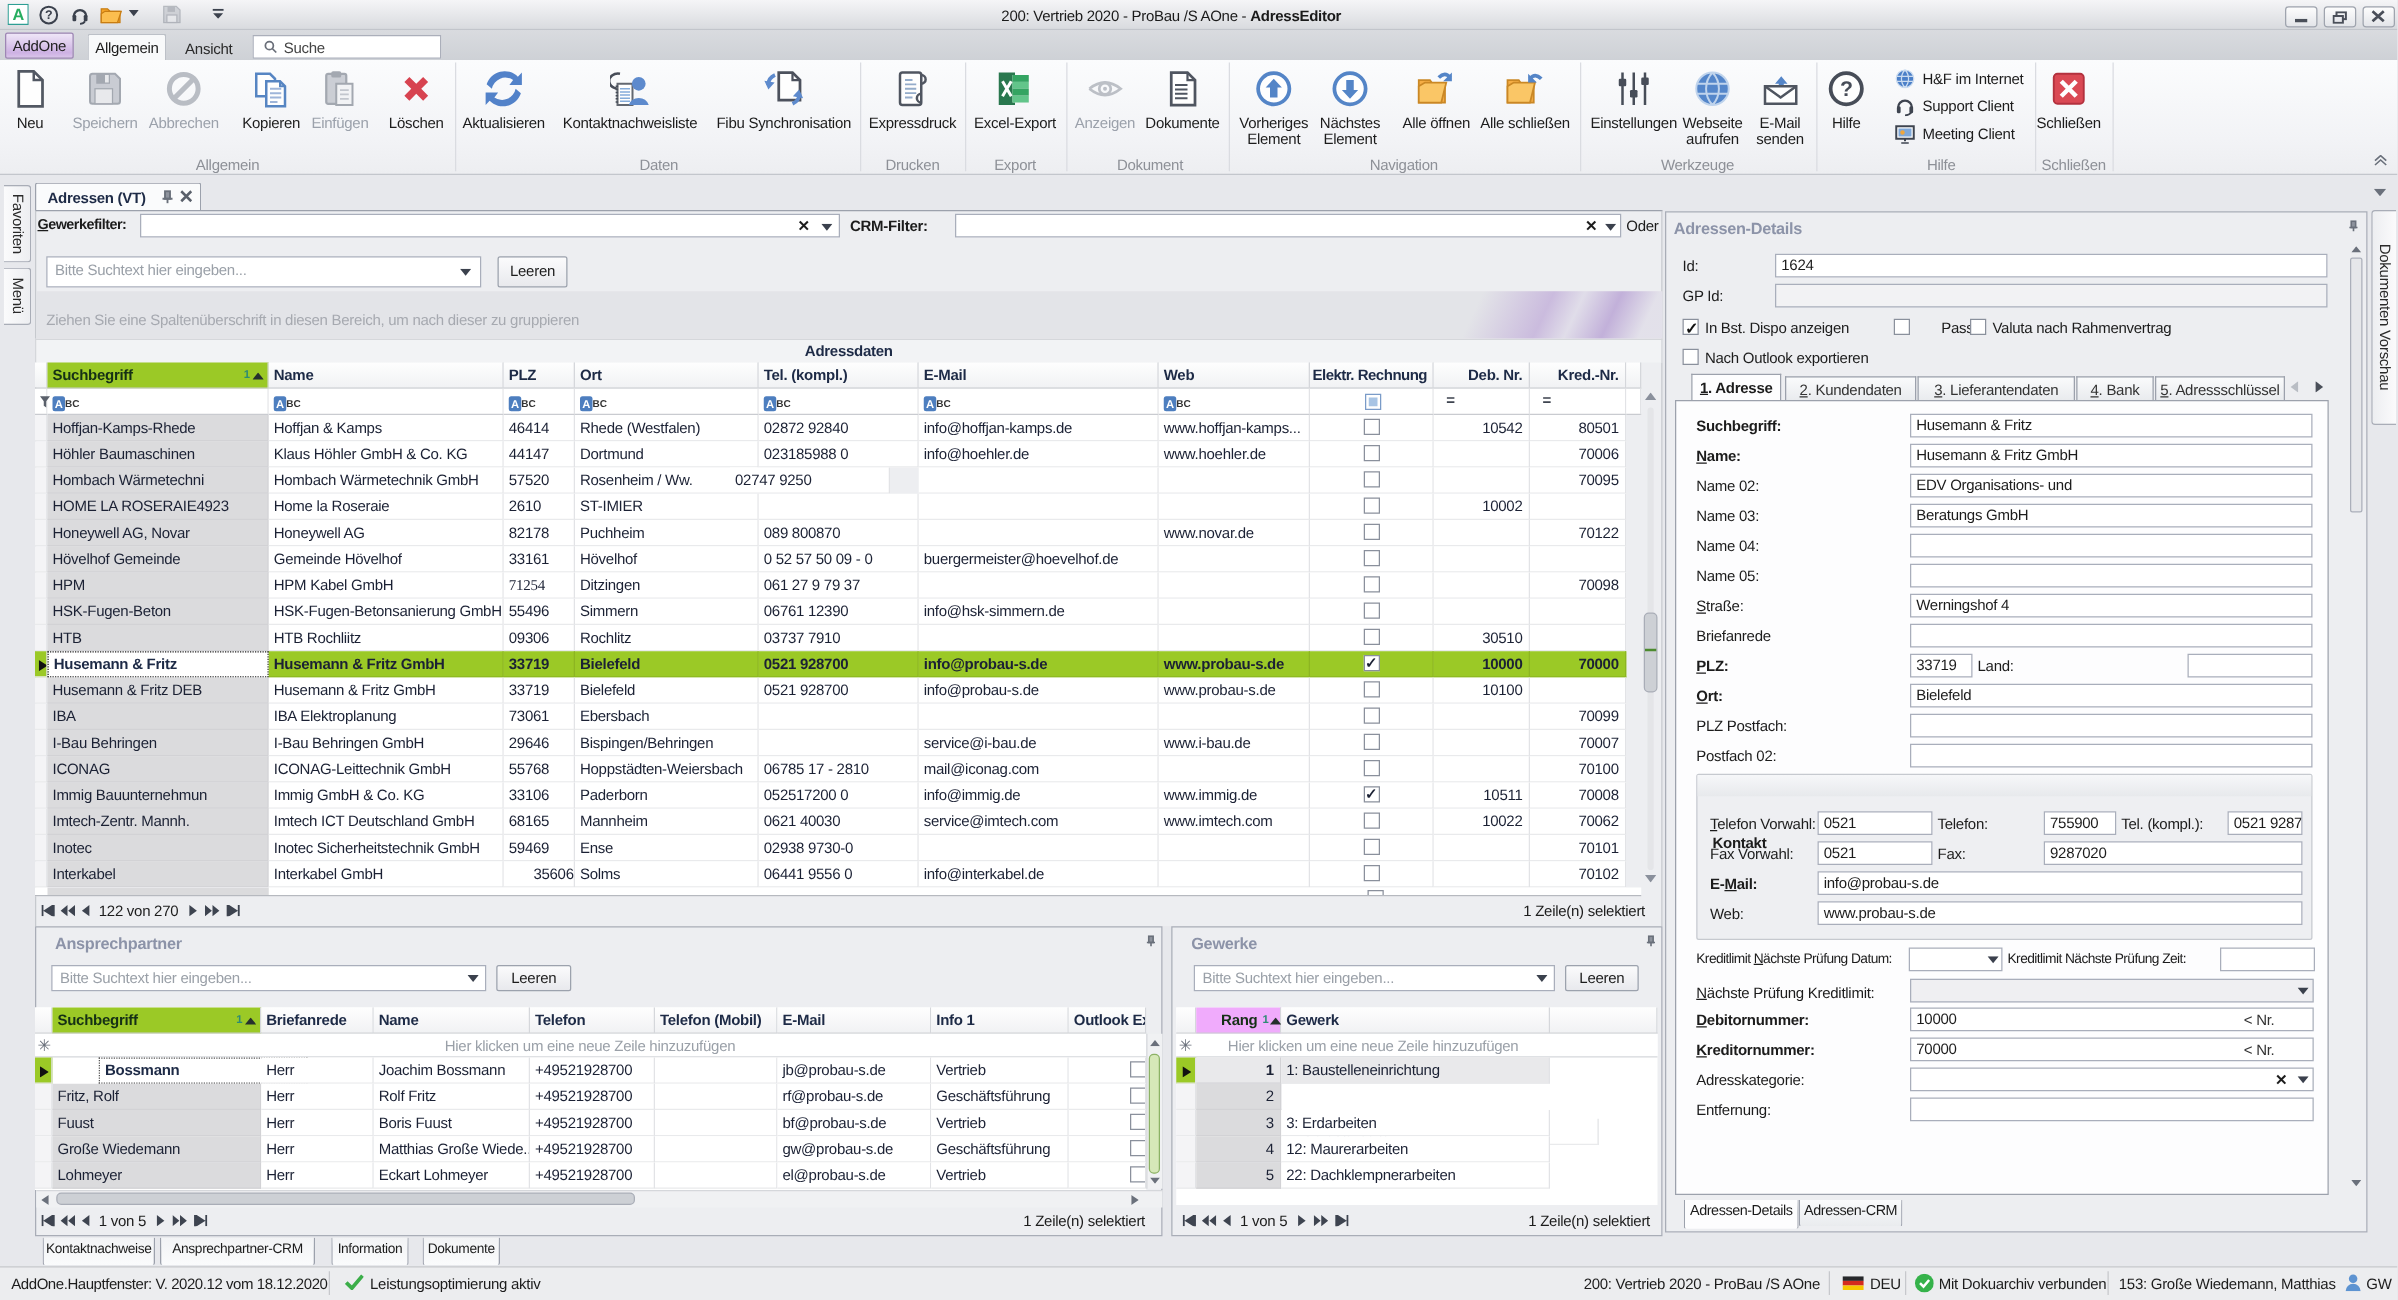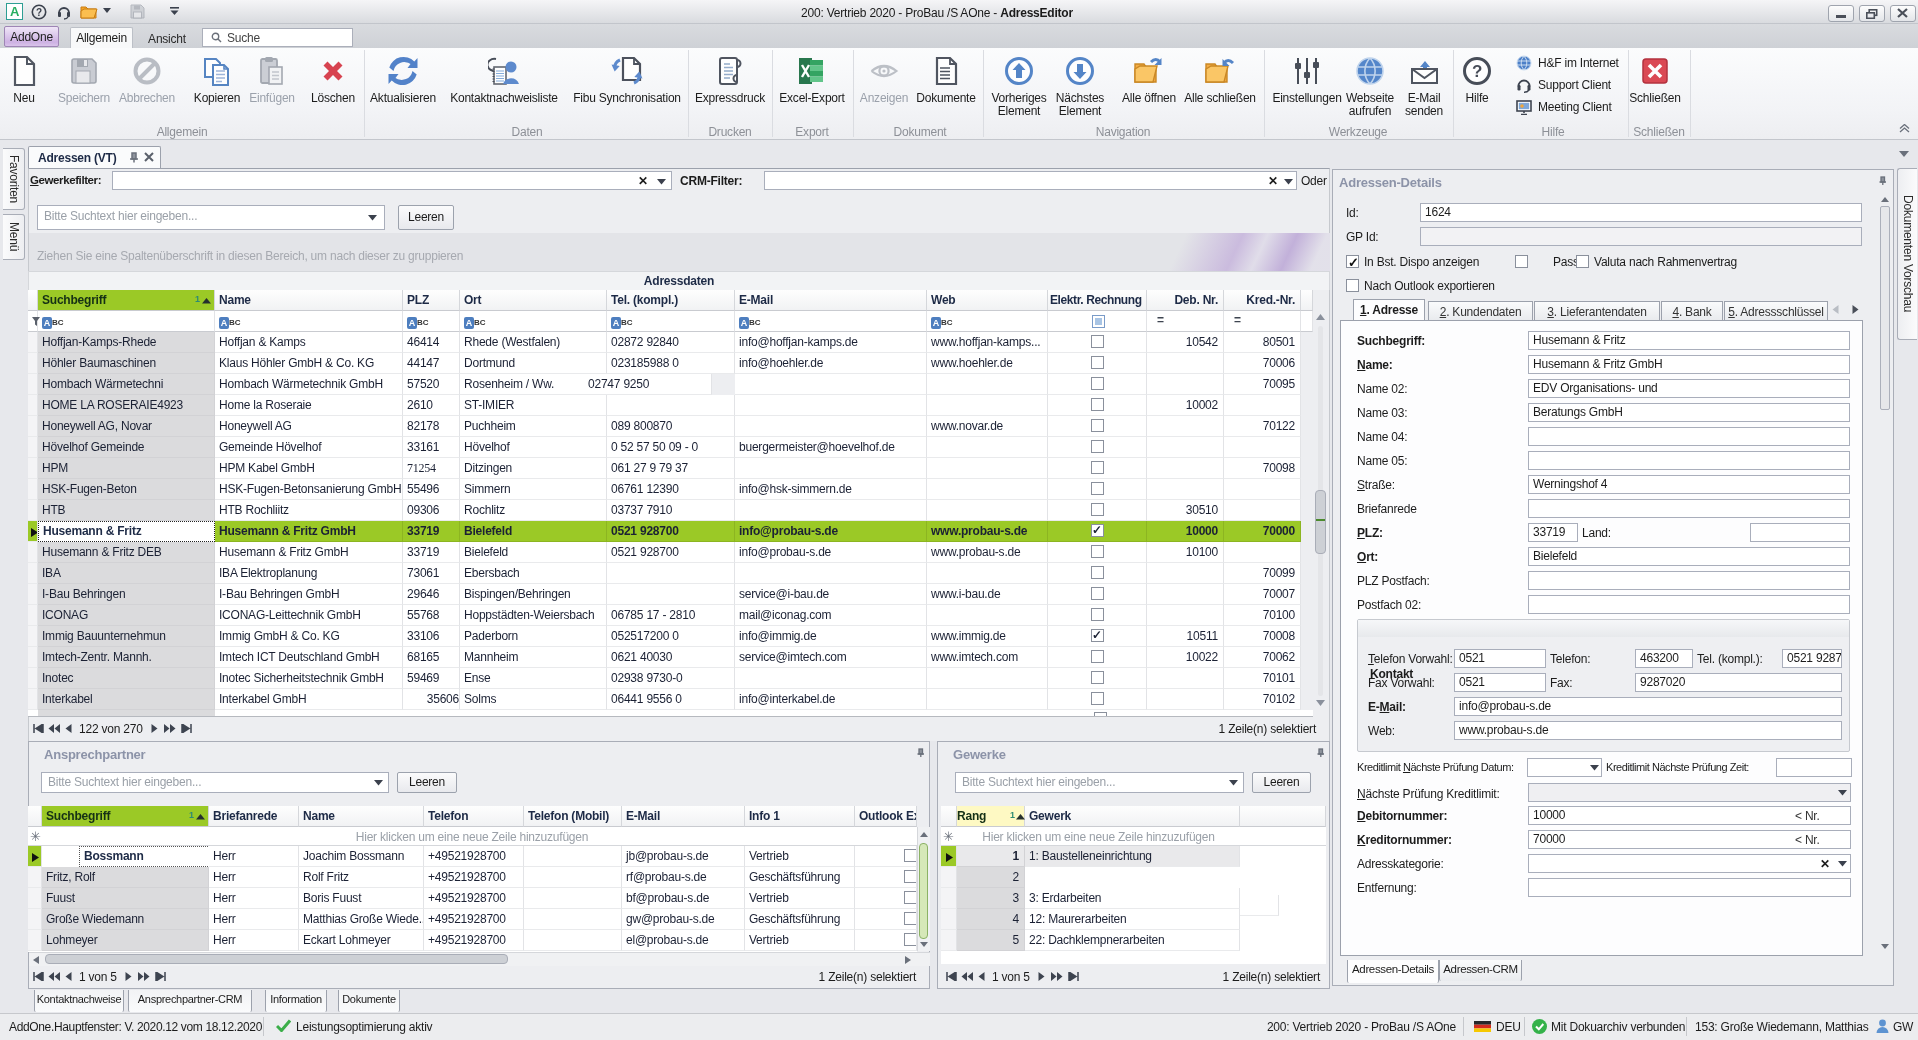--- a/index.html
+++ b/index.html
@@ -757,21 +757,21 @@
       <path d="M1.5 6 h6.5 M4.8 6 v3"></path>
     </g>
   </svg>
 <div class="combo" style="left:955px;top:772px;width:289px;height:21px;padding-top:2px;">Bitte Suchtext hier eingeben...</div>
 <svg class="ab" style="left:1229px;top:780px" width="9" height="6">
     <path d="M0 0 h9 l-4.5 5.5 z" fill="#3B414D"></path>
   </svg>
 <div class="btn" style="left:1252px;top:772px;width:59px;height:21px;padding-top:2px;">Leeren</div>
 <div class="ab" style="left:941px;top:806px;width:385px;height:158px;background:#fff;"></div>
 <div class="ab hcell" style="left:941px;top:806px;width:16px;"></div>
-<div class="ab hcell" style="left:957px;top:806px;width:68px;background:#fef9c3;color:#153015;padding-right:18px;padding-left:0;">Rang</div>
+<div class="ab hcell" style="left:957px;top:806px;width:68px;background:#f0abfc;color:#153015;text-align:right;padding-right:18px;padding-left:0;">Rang</div>
 <div class="ab hcell" style="left:1025px;top:806px;width:215px;">Gewerk</div>
 <div class="ab hcell" style="left:1240px;top:806px;width:86px;"></div>
 <div class="ab" style="left:1010px;top:810px;font-size:9px;font-weight:bold;color:#2E8B74;">1</div>
 <svg class="ab" style="left:1016px;top:814px" width="9" height="6">
     <path d="M4.5 0 L9 5.5 H0 z" fill="#26302E"></path>
   </svg>
 <div class="ab" style="left:941px;top:827px;width:385px;height:19px;background:#fff;border-bottom:1px solid #D5D7DB;"></div>
 <div class="ab" style="left:943px;top:829px;font-size:13px;color:#6A707B;">✳</div>
 <div class="ab" style="left:957px;top:830px;width:283px;text-align:center;font-size:12px;color:#9AA0A8;">Hier klicken um eine neue Zeile hinzuzufügen</div>
 <div class="ab cell" style="left:941px;top:846px;width:16px;background:#9BC926;padding-left:2px;padding-top:5px;"><svg width="7" height="9" style="margin-left:3px">
@@ -881,21 +881,21 @@
 <div class="lbl" style="left:1357px;top:574px;">PLZ Postfach:</div>
 <div class="fld" style="left:1528px;top:571px;width:322px;"></div>
 <div class="lbl" style="left:1357px;top:598px;">Postfach 02:</div>
 <div class="fld" style="left:1528px;top:595px;width:322px;"></div>
 <div class="ab" style="left:1357px;top:619px;width:493px;height:133px;background:#EEEFF2;border:1px solid #C6C9CF;border-radius:2px;"></div>
 <div class="ab" style="left:1358px;top:620px;width:491px;height:17px;background:linear-gradient(#F6F7F9,#E7E9EC);"></div>
 <div class="lbl b" style="left:1370px;top:621px;margin-top:46px;">Kontakt</div>
 <div class="lbl" style="left:1368px;top:652px;"><u>T</u>elefon Vorwahl:</div>
 <div class="fld" style="left:1454px;top:649px;width:92px;">0521</div>
 <div class="lbl" style="left:1550px;top:652px;">Telefon:</div>
-<div class="fld" style="left:1635px;top:649px;width:58px;">463200</div>
+<div class="fld" style="left:1635px;top:649px;width:58px;">755900</div>
 <div class="lbl" style="left:1697px;top:652px;">Tel. (kompl.):</div>
 <div class="fld" style="left:1782px;top:649px;width:60px;">0521 9287</div>
 <div class="lbl" style="left:1368px;top:676px;">Fax Vorwahl:</div>
 <div class="fld" style="left:1454px;top:673px;width:92px;">0521</div>
 <div class="lbl" style="left:1550px;top:676px;">Fax:</div>
 <div class="fld" style="left:1635px;top:673px;width:207px;">9287020</div>
 <div class="lbl b" style="left:1368px;top:700px;">E-<u>M</u>ail:</div>
 <div class="fld" style="left:1454px;top:697px;width:388px;">info@probau-s.de</div>
 <div class="lbl" style="left:1368px;top:724px;">Web:</div>
 <div class="fld" style="left:1454px;top:721px;width:388px;">www.probau-s.de</div>

